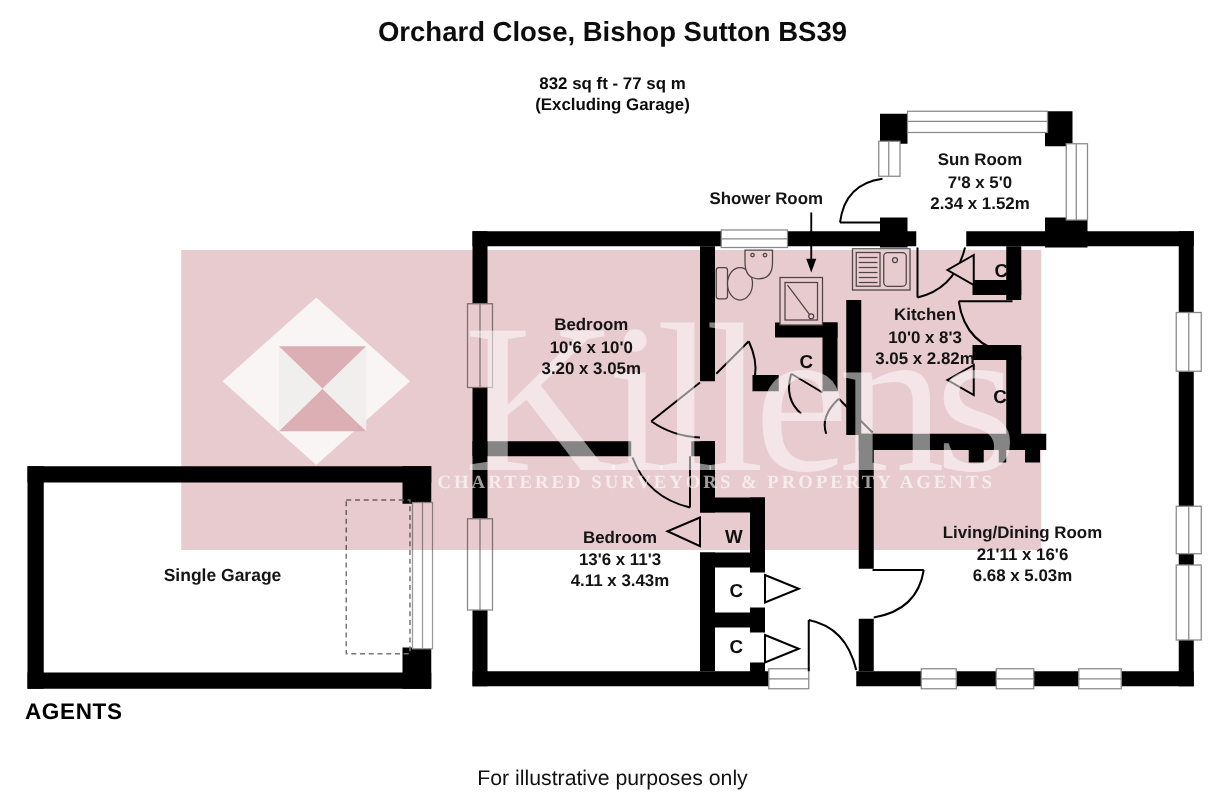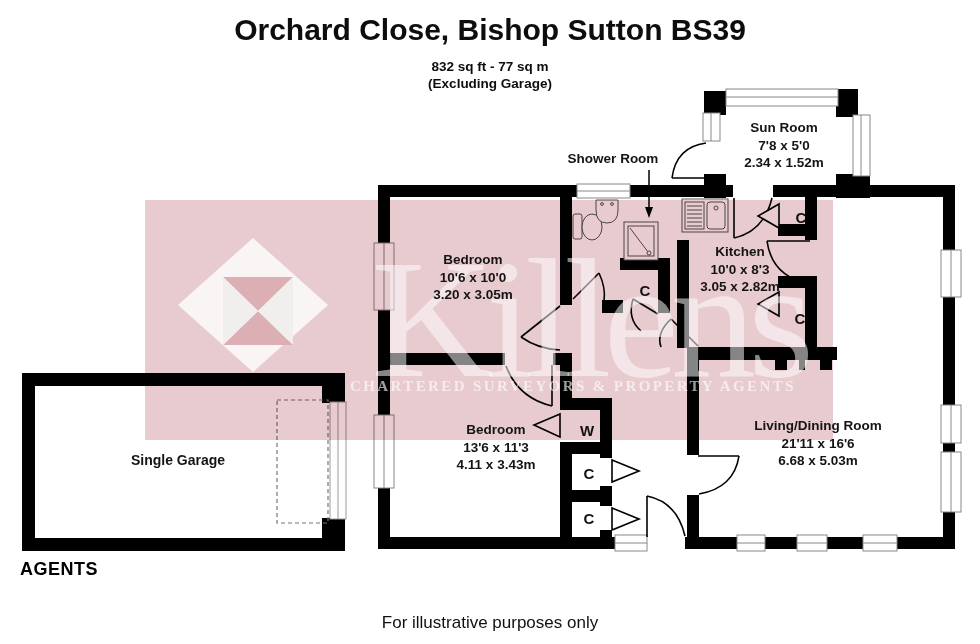--- a/index.html
+++ b/index.html
@@ -13,21 +13,21 @@
   .wm-logo{position:absolute;left:33px;top:38px;}
   .wm-brand{position:absolute;left:200px;top:34px;font-family:"Liberation Serif",serif;
             font-size:170px;line-height:170px;letter-spacing:-8px;font-weight:400;
             color:rgba(255,255,255,0.52);white-space:nowrap;margin-left:26px;}
   .wm-tagline{position:absolute;left:205px;top:178px;font-family:"Liberation Serif",serif;
             font-weight:700;font-size:15px;letter-spacing:2.4px;
             color:rgba(255,255,255,0.62);white-space:nowrap;}
   
   .labels{position:absolute;left:0;top:0;width:980px;height:644px;}
   .hdr-title{position:absolute;left:490px;top:13px;transform:translateX(-50%);
-             font-size:30px;font-weight:bold;color:#0d0d0d;white-space:nowrap;}
+             font-size:22px;font-weight:bold;color:#0d0d0d;white-space:nowrap;}
   .hdr-sub{position:absolute;left:490px;transform:translateX(-50%);
            font-size:13.5px;font-weight:bold;color:#0d0d0d;white-space:nowrap;}
   .rlbl{position:absolute;transform:translateX(-50%);text-align:center;
         font-size:13.5px;line-height:17.5px;font-weight:bold;color:#141414;white-space:nowrap;}
   .letter{position:absolute;transform:translate(-50%,-50%);
           font-size:15px;font-weight:bold;color:#101010;}
   .garage-inner{position:absolute;left:178px;top:452px;transform:translateX(-50%);
           font-size:14px;font-weight:bold;color:#141414;white-space:nowrap;}
   .garage-cap{position:absolute;left:20px;top:559px;font-size:18px;font-weight:bold;
           letter-spacing:.5px;color:#000;}

